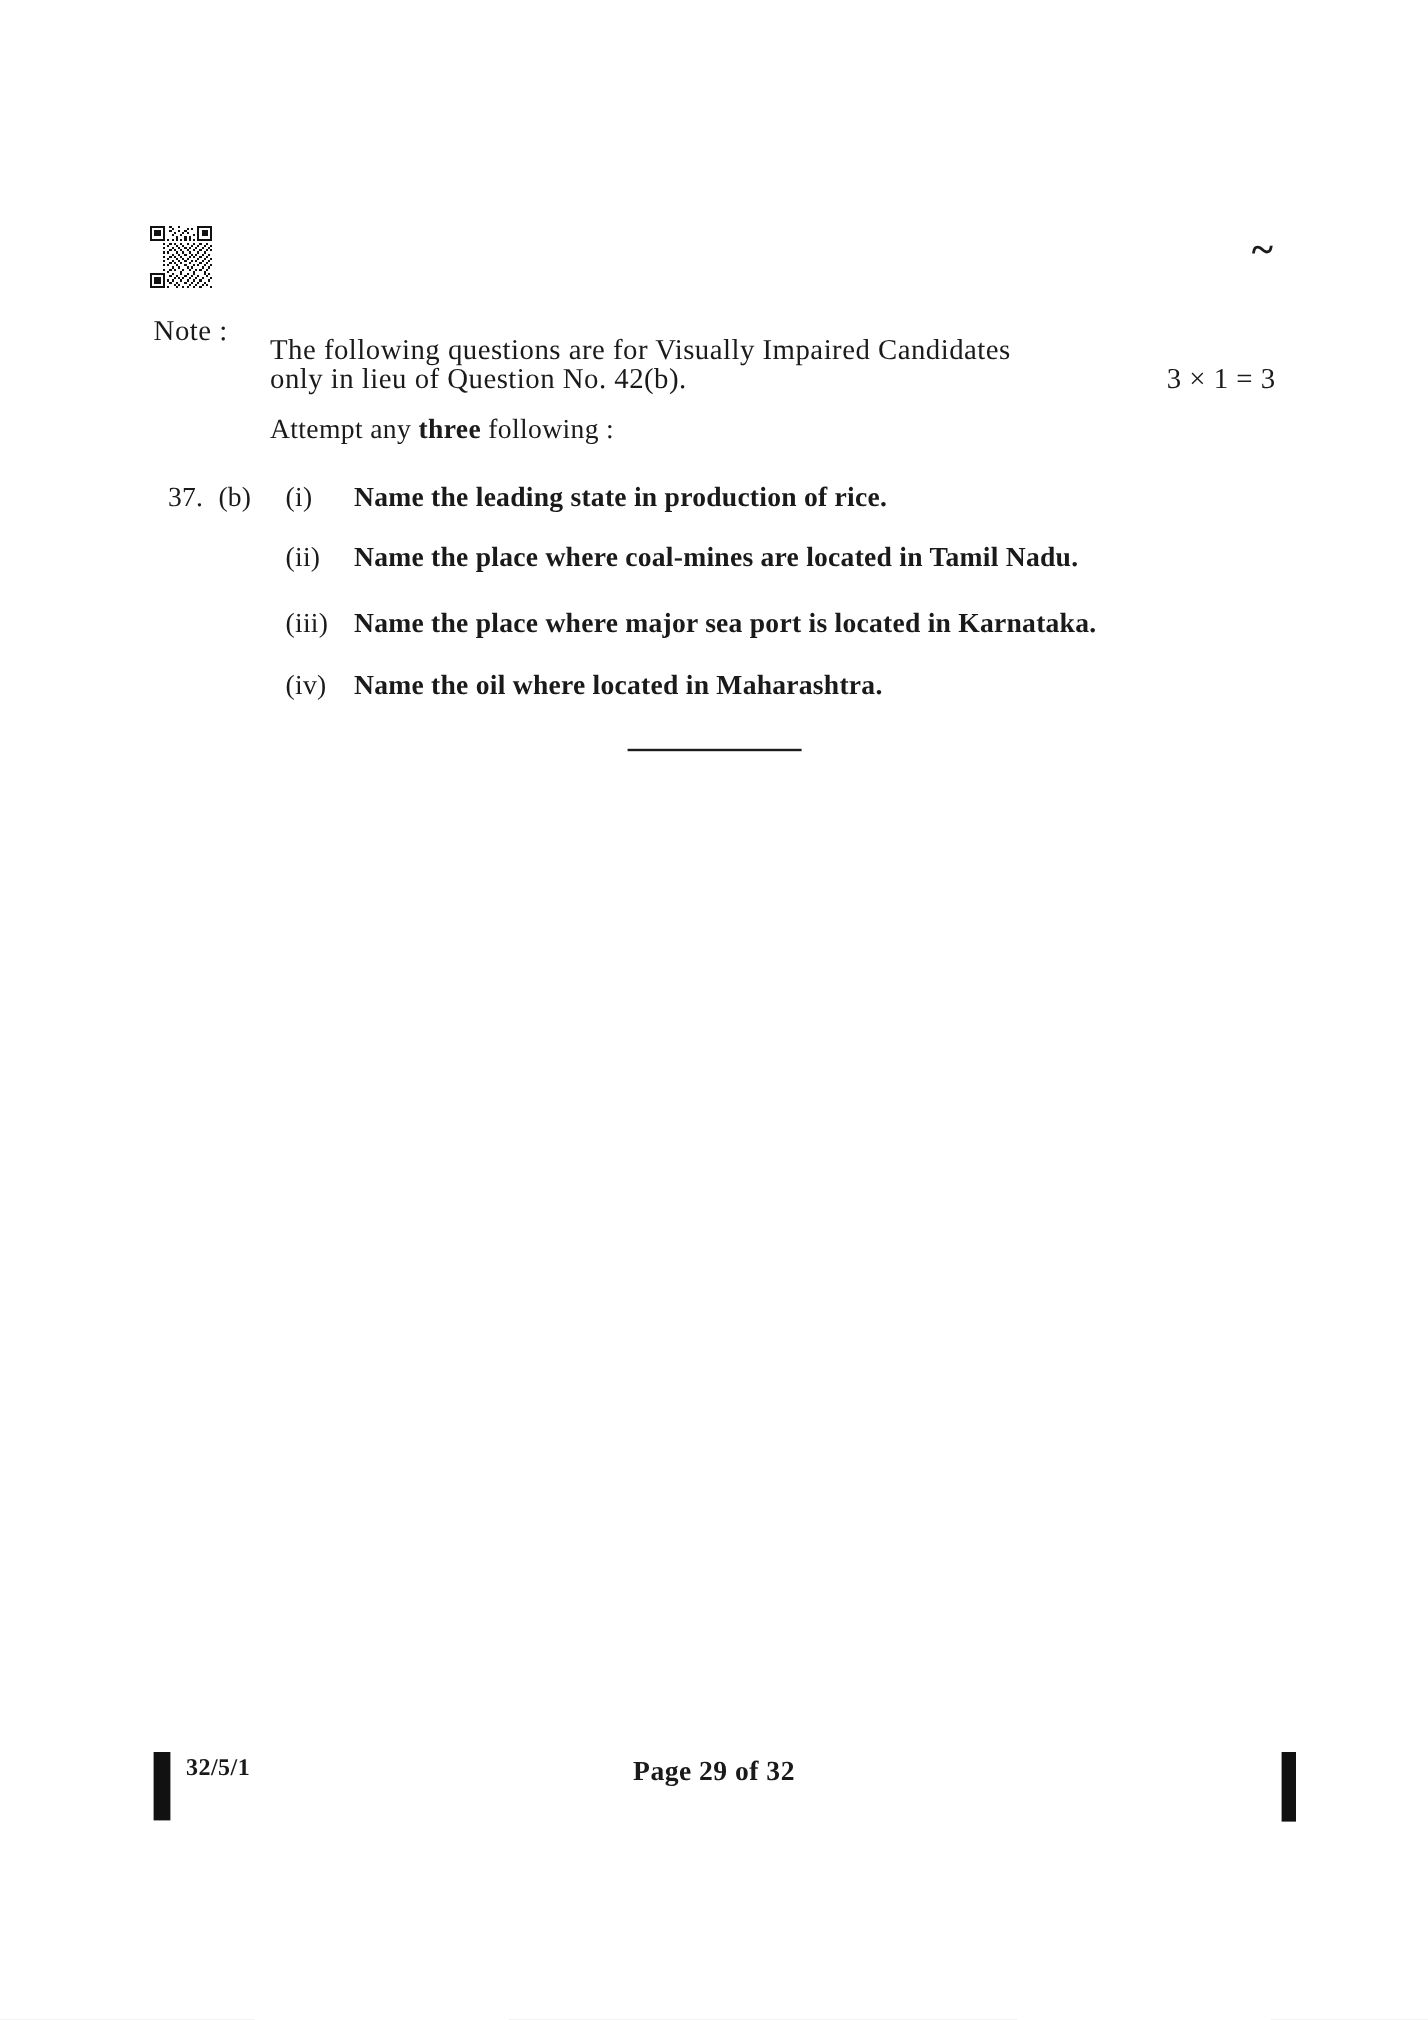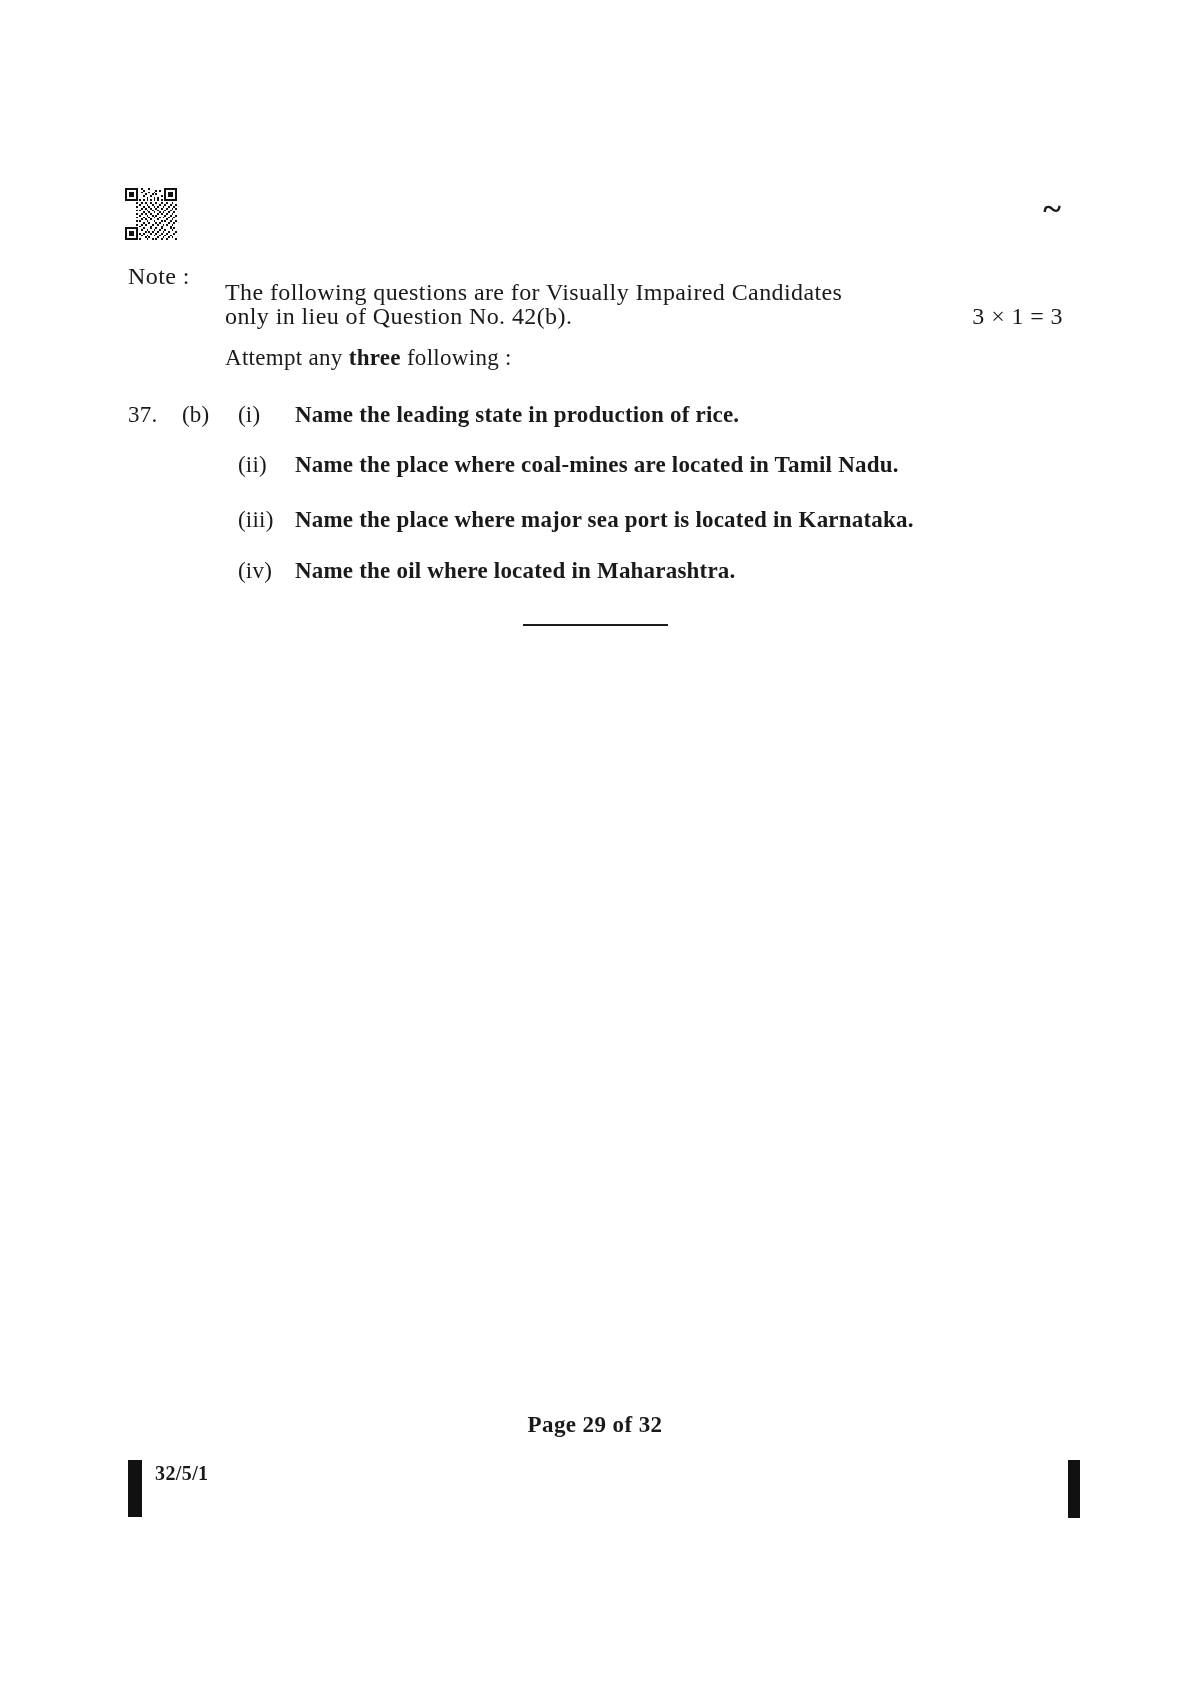--- a/index.html
+++ b/index.html
@@ -62,21 +62,21 @@
     left: 0;
     width: 100%;
     font-size: 23px;
     letter-spacing: 0.2px;
     white-space: nowrap;
   }
   .q-row-1 { top: 402px; }
   .q-row-2 { top: 452px; }
   .q-row-3 { top: 507px; }
   .q-row-4 { top: 558px; }
-  .q-num     { position: absolute; left: 128px; }
+  .q-num     { position: absolute; left: 140px; }
   .q-part    { position: absolute; left: 182px; }
   .q-numeral { position: absolute; left: 238px; }
   .q-text    { position: absolute; left: 295px; font-weight: bold; }
 
   .divider {
     position: absolute;
     left: 523px;
     top: 624px;
     width: 145px;
     border-top: 2px solid #1c1c1c;
@@ -93,21 +93,21 @@
     position: absolute;
     left: 155px;
     top: 1462px;
     font-size: 20px;
     font-weight: bold;
     letter-spacing: 0.4px;
   }
   .footer-page {
     position: absolute;
     left: 0;
-    top: 1412px;
+    top: 1463px;
     width: 100%;
     text-align: center;
     font-size: 23px;
     font-weight: bold;
     letter-spacing: 0.4px;
   }
 </style>
 </head>
 <body>
 

